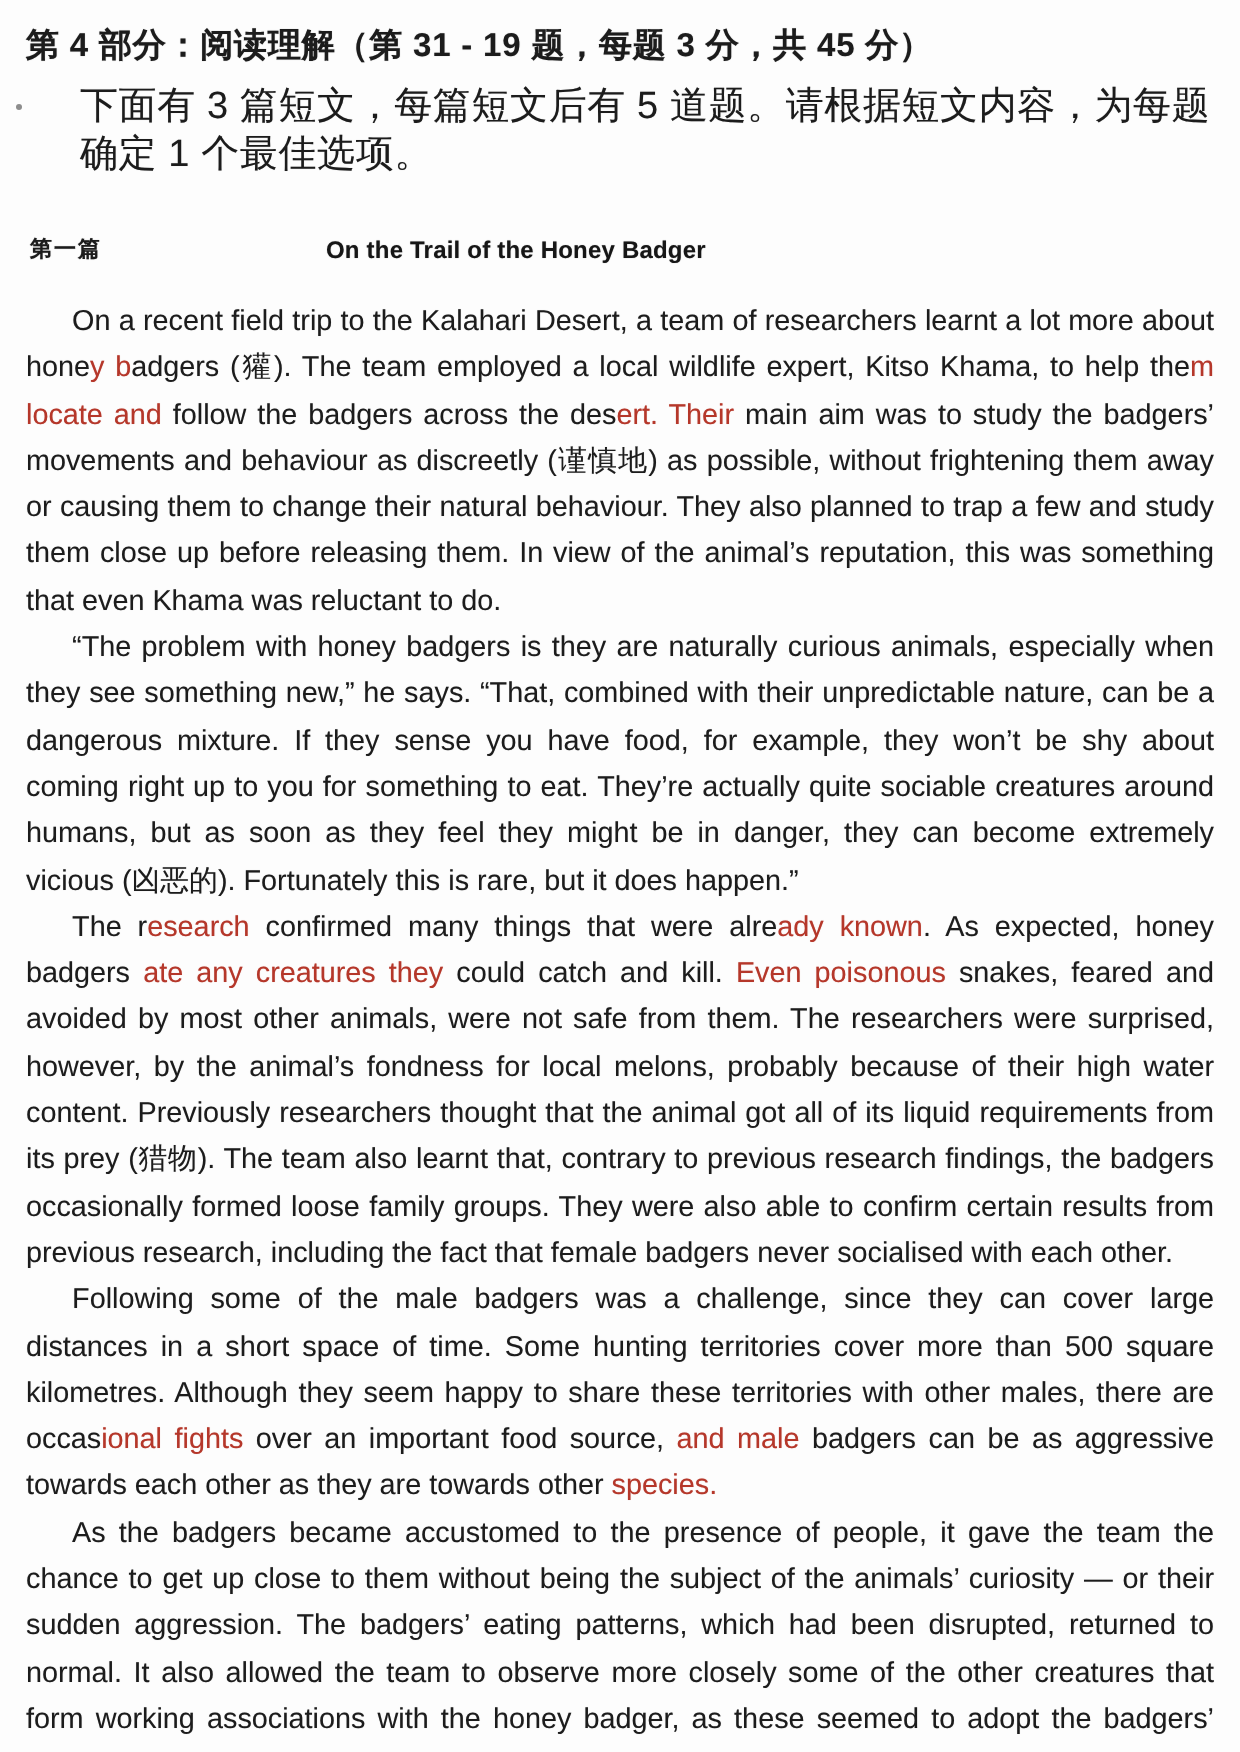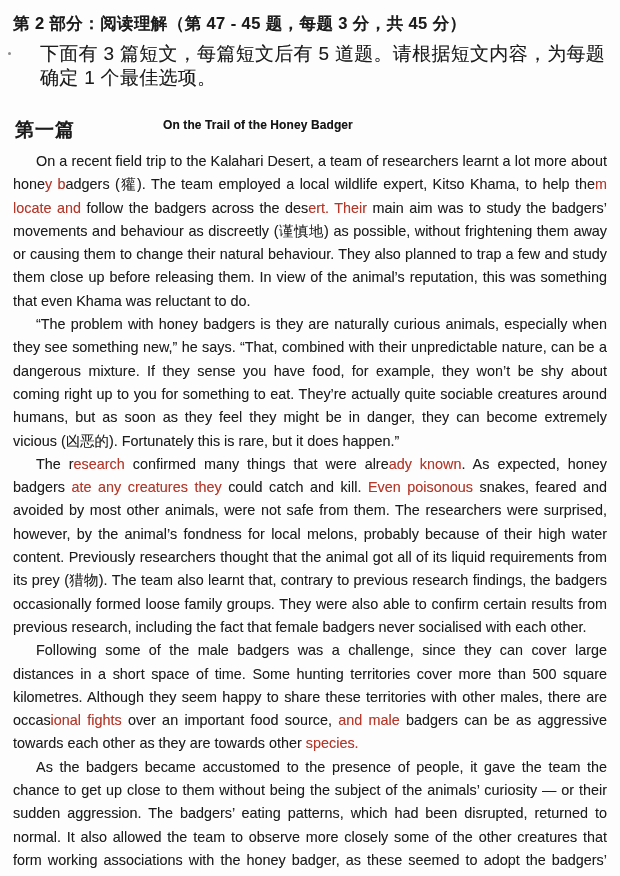--- a/index.html
+++ b/index.html
@@ -45,21 +45,21 @@
   
   .titlerow {
     position: relative;
     margin-top: 27px;
     height: 22px;
   }
   .plabel {
     position: absolute;
     left: 2px; top: 0;
     font-weight: 700;
-    font-size: 19px;
+    font-size: 11px;
     letter-spacing: 1px;
     text-shadow: 0 0 0.5px rgba(0,0,0,0.35);
   }
   .ptitle {
     position: absolute;
     left: 150px; top: 1px;
     font-weight: 700;
     font-size: 12px;
     letter-spacing: 0.1px;
     color: #161616;
@@ -82,21 +82,21 @@
     text-shadow: 0 0 0.4px rgba(181,55,42,0.4);
     margin-top: 47px;
   }
 </style>
 </head>
 <body>
 
 <div class="sheet">
 
   <div class="hline1">
-    <span>第 2 部分：阅读理解</span><span class="meta">（第 47 - 45 题，每题 3 分，共 45 分）</span>
+    <span>第 4 部分：阅读理解</span><span class="meta">（第 31 - 19 题，每题 3 分，共 45 分）</span>
   </div>
 
   <div class="stray-dot"></div>
 
   <div class="instructions">下面有 3 篇短文，每篇短文后有 5 道题。请根据短文内容，为每题确定 1 个最佳选项。</div>
 
   <div class="titlerow">
     <span class="plabel">第一篇</span>
     <span class="ptitle">On the Trail of the Honey Badger</span>
   </div>

